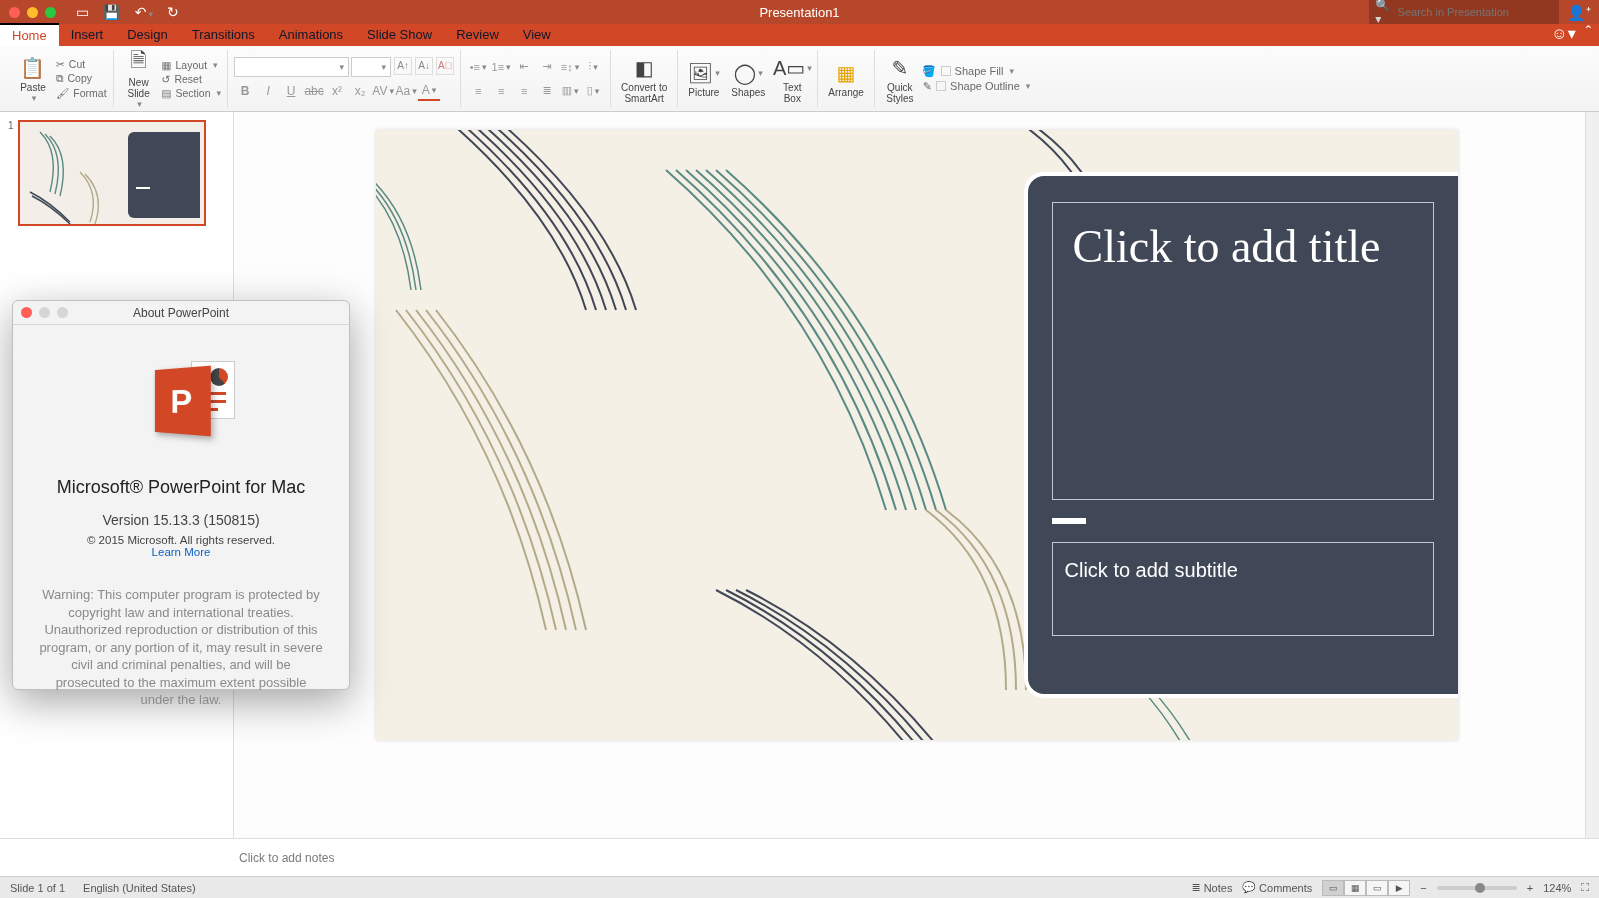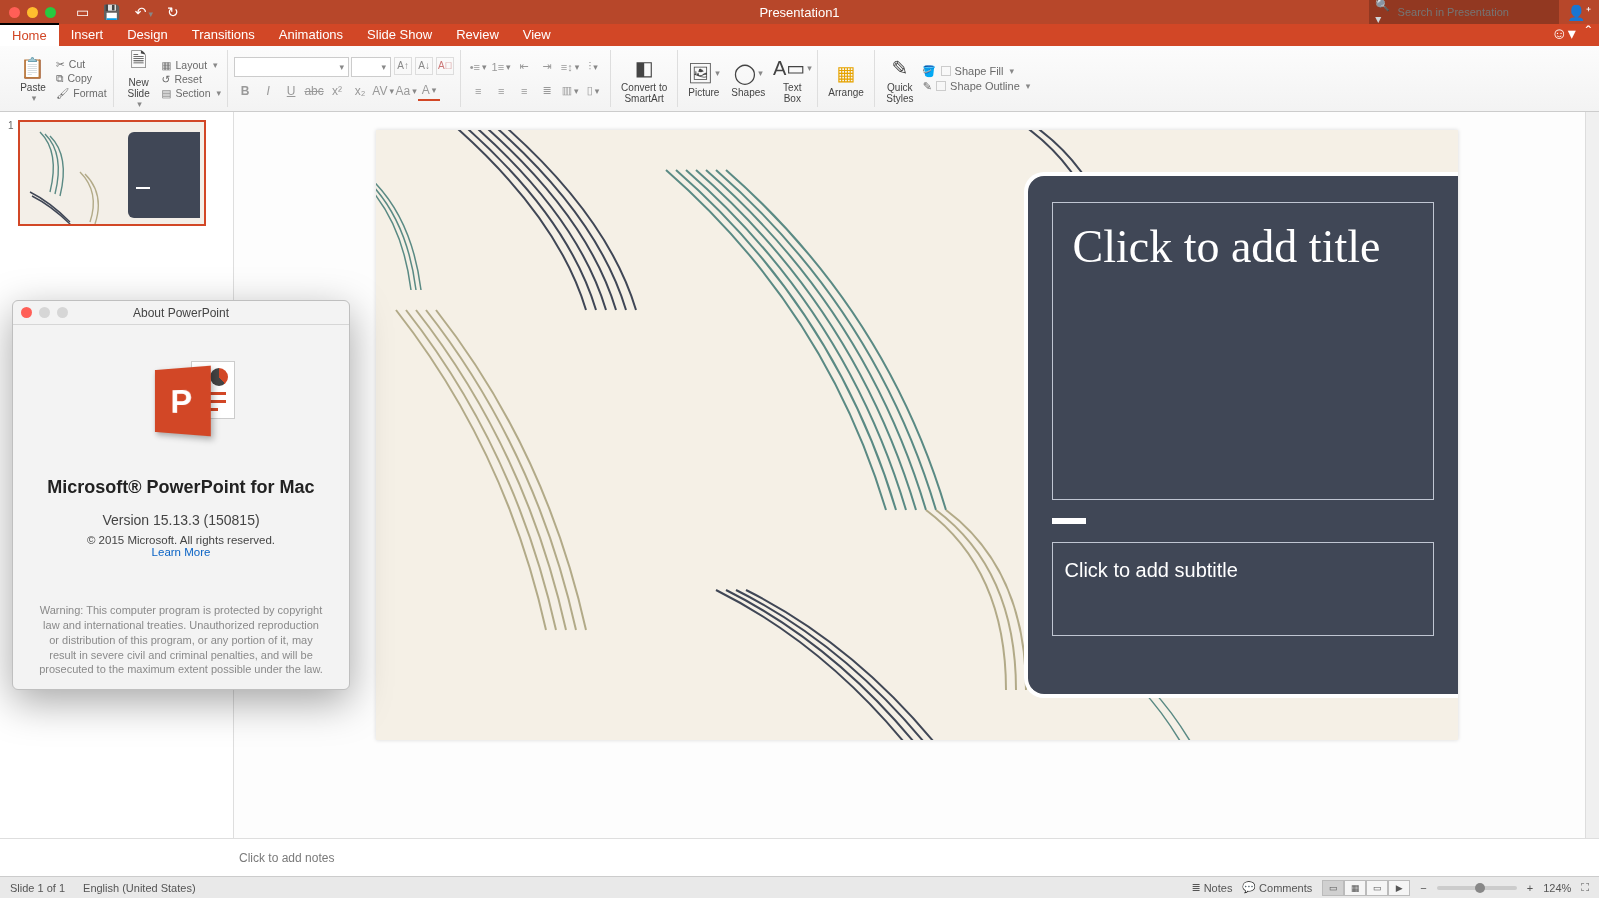--- a/index.html
+++ b/index.html
@@ -15,21 +15,21 @@
 .titlebar-tools { display: flex; gap: 14px; margin-left: 20px; color: #fff; font-size: 14px; align-items: center; }
 .title-center { position: absolute; left: 50%; transform: translateX(-50%); color: #fff; font-size: 13px; font-weight: 500; }
 .titlebar-right { position: absolute; right: 8px; display: flex; align-items: center; gap: 8px; }
 .search-box { background: rgba(0,0,0,0.2); border-radius: 3px; display: flex; align-items: center; padding: 2px 6px; width: 190px; }
 .search-box input { background: transparent; border: none; color: #cfd6da; font-size: 11px; outline: none; width: 100%; }
 .search-box .mag { color: #cfd6da; font-size: 12px; margin-right: 4px; }
 .share-ico { color: #fff; font-size: 15px; }
 
 
 .tabs { height: 22px; background: #d24726; display: flex; position: relative; }
-.tab { padding: 3px 12px; color: #ffffff; font-size: 13px; cursor: pointer; }
+.tab { padding: 3px 12px; color: #0f172a; font-size: 13px; cursor: pointer; }
 .tab.active { background: #fff; color: #d24726; border-top: 2px solid #000; margin-top: -1px; }
 .tabs-right { position: absolute; right: 8px; display: flex; gap: 10px; color: #fff; }
 
 
 .ribbon { height: 66px; background: linear-gradient(#fcfcfc,#f3f3f3); border-bottom: 1px solid #ccc; display: flex; align-items: stretch; padding: 4px 8px; gap: 0; }
 .rgroup { display: flex; flex-direction: column; justify-content: center; padding: 0 6px; border-right: 1px solid #dedede; }
 .rgroup:last-child { border-right: none; }
 .rgroup-h { display: flex; align-items: center; gap: 4px; }
 .big-btn { display: flex; flex-direction: column; align-items: center; justify-content: flex-end; font-size: 10px; color: #444; cursor: pointer; padding: 0 4px; }
 .big-btn .bicon { width: 30px; height: 28px; display: flex; align-items: center; justify-content: center; font-size: 20px; }
@@ -87,25 +87,25 @@
 .about-traffic .atl{ width:11px; height:11px; border-radius:50%; }
 .atl-close{ background:#ff5f57;}
 .atl-dim{ background:#d6d6d6;}
 .about-body { display:flex; flex-direction:column; align-items:center; padding:26px 20px 10px; text-align:center;}
 .pp-logo { width:100px; height:100px; position:relative; margin-bottom:26px; display:flex; align-items:center; justify-content:center;}
 .pp-square { width:58px; height:66px; background:#d24726; transform: perspective(120px) rotateY(-16deg); display:flex; align-items:center; justify-content:center; color:#fff; font-size:34px; font-weight:700; box-shadow: 2px 3px 6px rgba(0,0,0,.3);}
 .pp-doc { position:absolute; left:60px; top:10px; width:44px; height:58px; background:#fff; border:1px solid #ccc;}
 .pp-doc .pie{ position:absolute; top:6px; right:6px; width:18px; height:18px; border-radius:50%; background: conic-gradient(#d24726 0 140deg, #444 140deg 360deg);}
 .pp-doc .line{ position:absolute; left:6px; height:3px; background:#d24726;}
 .pp-doc .l1{ top:30px; width:28px;} .pp-doc .l2{ top:38px; width:28px;} .pp-doc .l3{ top:46px; width:20px;}
-.about-h { font-size:18px; font-weight:700; color:#222; margin-bottom:14px;text-align:right;}
+.about-h { font-size:18px; font-weight:400; color:#222; margin-bottom:14px;text-align:right;}
 .about-ver { font-size:14px; color:#444; margin-bottom:6px;}
 .about-copy { font-size:11.5px; color:#444; }
 .about-link { font-size:11.5px; color:#0a63c5; cursor:pointer;}
-.about-warn { font-size:11px; color:#8a8a8a; margin-top:45px; padding:0 6px; line-height:1.35;}
+.about-warn { font-size:13px; color:#8a8a8a; margin-top:28px; padding:0 6px; line-height:1.35;}
 
 
 .feather-svg path { stroke-width: 1.4; fill: none; }
 
 .caret { font-size:9px; color:#888; margin-left:2px;}
 </style>
 </head>
 <body>
 
 <div class="titlebar">

